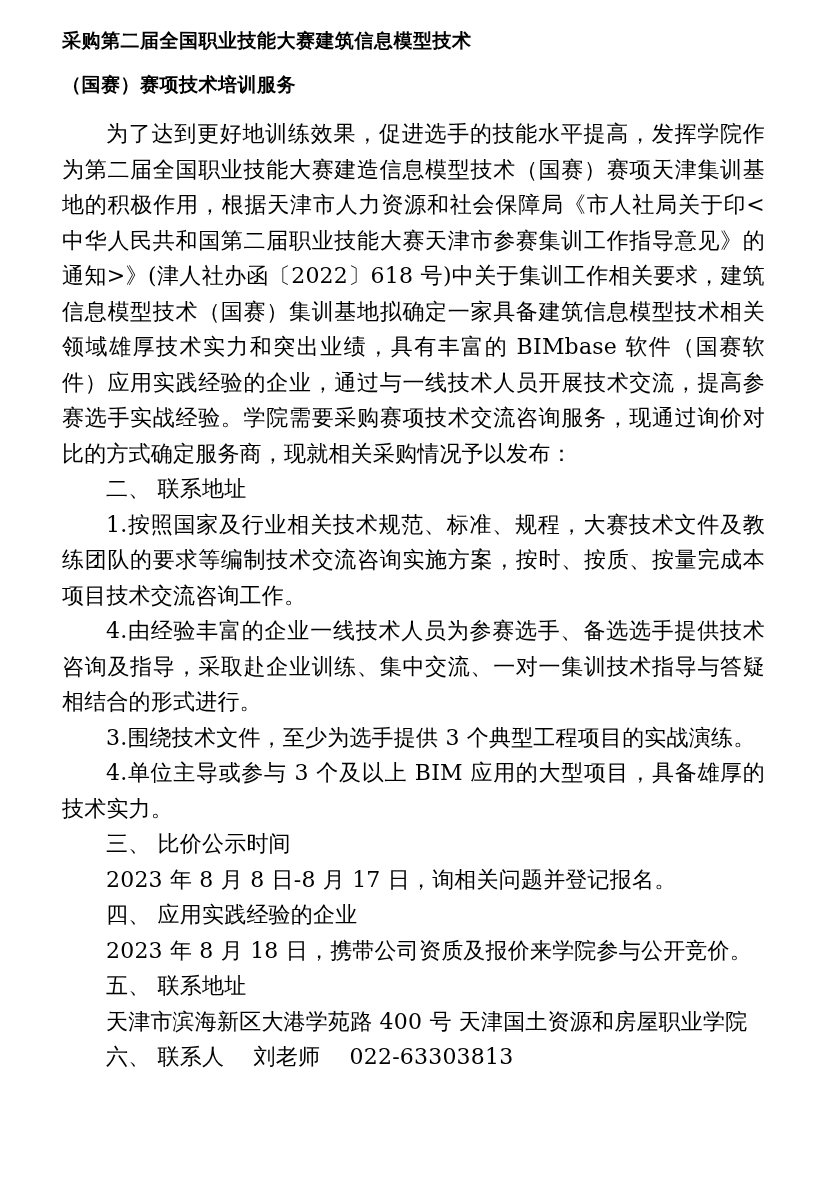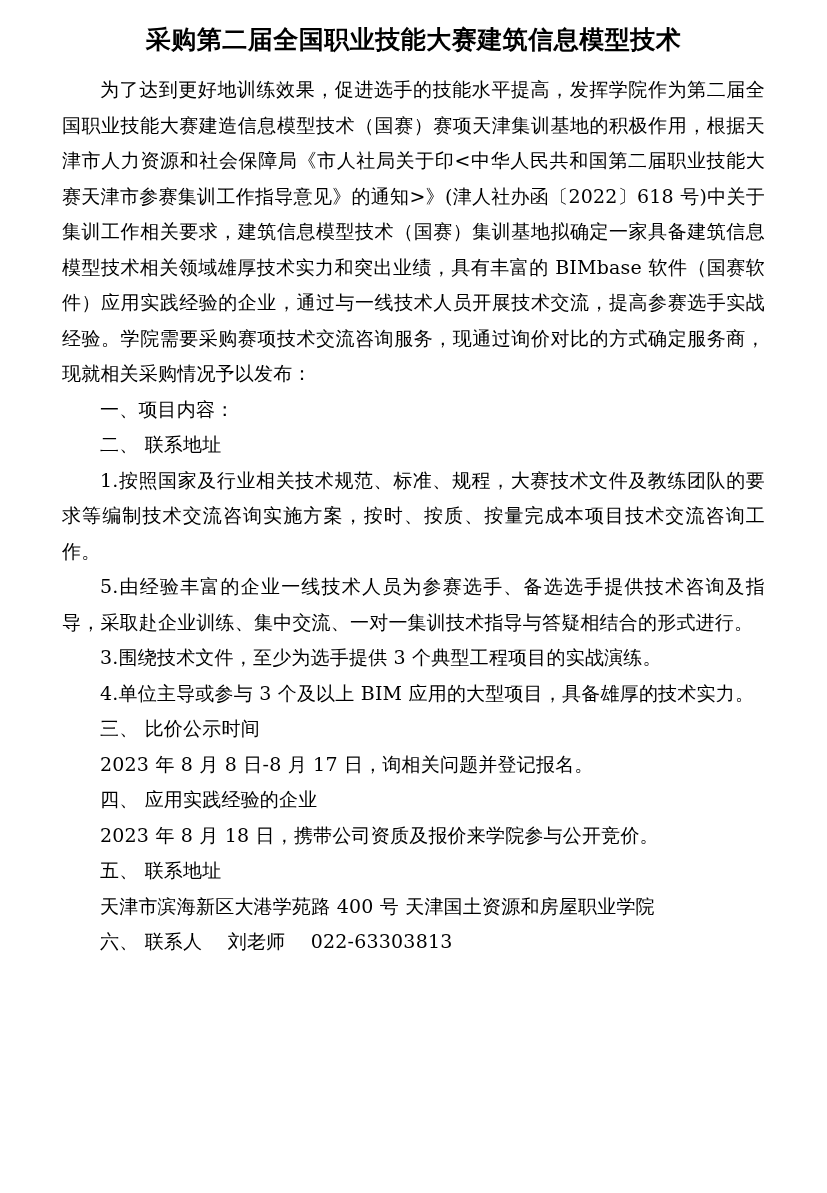--- a/index.html
+++ b/index.html
@@ -14,61 +14,61 @@
     color: #000000;
   }
   .page {
     width: 827px;
     min-height: 1193px;
     box-sizing: border-box;
     padding: 18px 62px 10px 62px;
     background: #ffffff;
   }
   .doc-title {
-    text-align: center;
+    text-align: left;
     font-weight: bold;
-    font-size: 25px;
+    font-size: 19px;
     line-height: 44px;
     letter-spacing: 0.5px;
     margin: 0 0 10px 0;
   }
   .doc-title .line {
     display: block;
     white-space: nowrap;
   }
   .body-text p {
     margin: 0;
-    font-size: 19px;
+    font-size: 22px;
     line-height: 35.5px;
     text-align: justify;
     text-justify: inter-ideograph;
     letter-spacing: 0.2px;
   }
   .indent2 {
     text-indent: 2em;
   }
   .body-text {
     margin-top: 6px;
   }
 </style>
 </head>
 <body>
 
 <div class="page">
 
   <h1 class="doc-title">
     <span class="line">采购第二届全国职业技能大赛建筑信息模型技术</span>
+    <span class="line">（国赛）赛项技术培训服务</span>
   </h1>
 
   <div class="body-text">
     <p class="indent2">为了达到更好地训练效果，促进选手的技能水平提高，发挥学院作为第二届全国职业技能大赛建造信息模型技术（国赛）赛项天津集训基地的积极作用，根据天津市人力资源和社会保障局《市人社局关于印&lt;中华人民共和国第二届职业技能大赛天津市参赛集训工作指导意见》的通知&gt;》(津人社办函〔2022〕618 号)中关于集训工作相关要求，建筑信息模型技术（国赛）集训基地拟确定一家具备建筑信息模型技术相关领域雄厚技术实力和突出业绩，具有丰富的 BIMbase 软件（国赛软件）应用实践经验的企业，通过与一线技术人员开展技术交流，提高参赛选手实战经验。学院需要采购赛项技术交流咨询服务，现通过询价对比的方式确定服务商，现就相关采购情况予以发布：</p>
-    <p class="indent2">一、项目内容：</p>
     <p class="indent2">二、 联系地址</p>
     <p class="indent2">1.按照国家及行业相关技术规范、标准、规程，大赛技术文件及教练团队的要求等编制技术交流咨询实施方案，按时、按质、按量完成本项目技术交流咨询工作。</p>
-    <p class="indent2">5.由经验丰富的企业一线技术人员为参赛选手、备选选手提供技术咨询及指导，采取赴企业训练、集中交流、一对一集训技术指导与答疑相结合的形式进行。</p>
+    <p class="indent2">4.由经验丰富的企业一线技术人员为参赛选手、备选选手提供技术咨询及指导，采取赴企业训练、集中交流、一对一集训技术指导与答疑相结合的形式进行。</p>
     <p class="indent2">3.围绕技术文件，至少为选手提供 3 个典型工程项目的实战演练。</p>
     <p class="indent2">4.单位主导或参与 3 个及以上 BIM 应用的大型项目，具备雄厚的技术实力。</p>
     <p class="indent2">三、 比价公示时间</p>
     <p class="indent2">2023 年 8 月 8 日-8 月 17 日，询相关问题并登记报名。</p>
     <p class="indent2">四、 应用实践经验的企业</p>
     <p class="indent2">2023 年 8 月 18 日，携带公司资质及报价来学院参与公开竞价。</p>
     <p class="indent2">五、 联系地址</p>
     <p class="indent2">天津市滨海新区大港学苑路 400 号 天津国土资源和房屋职业学院</p>
     <p class="indent2">六、 联系人　 刘老师　 022-63303813</p>
   </div>

